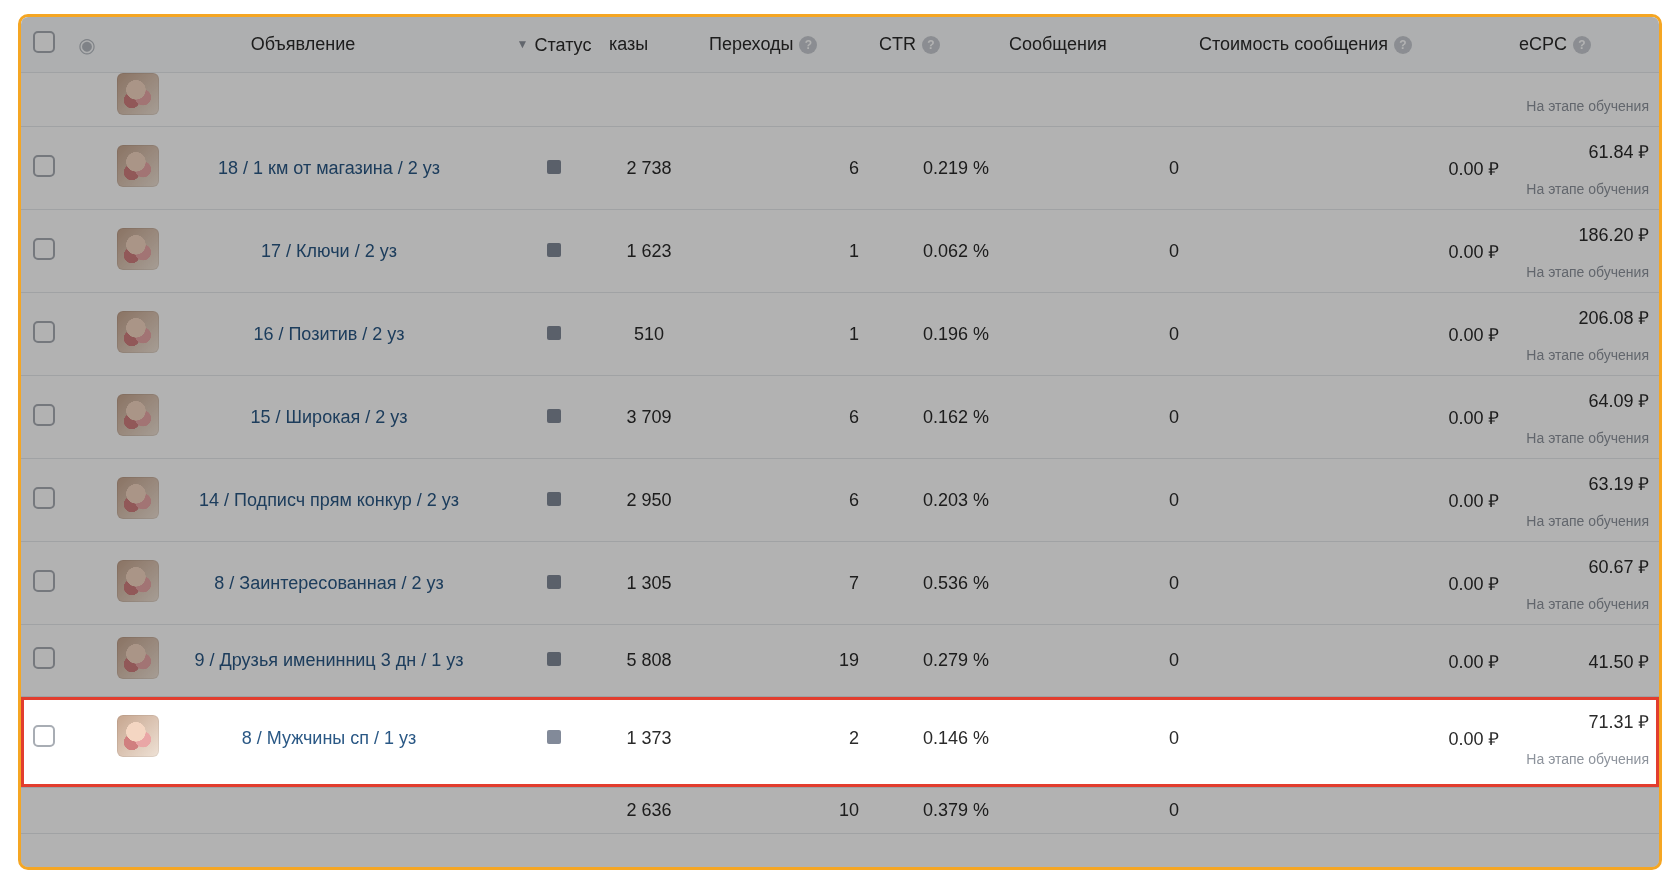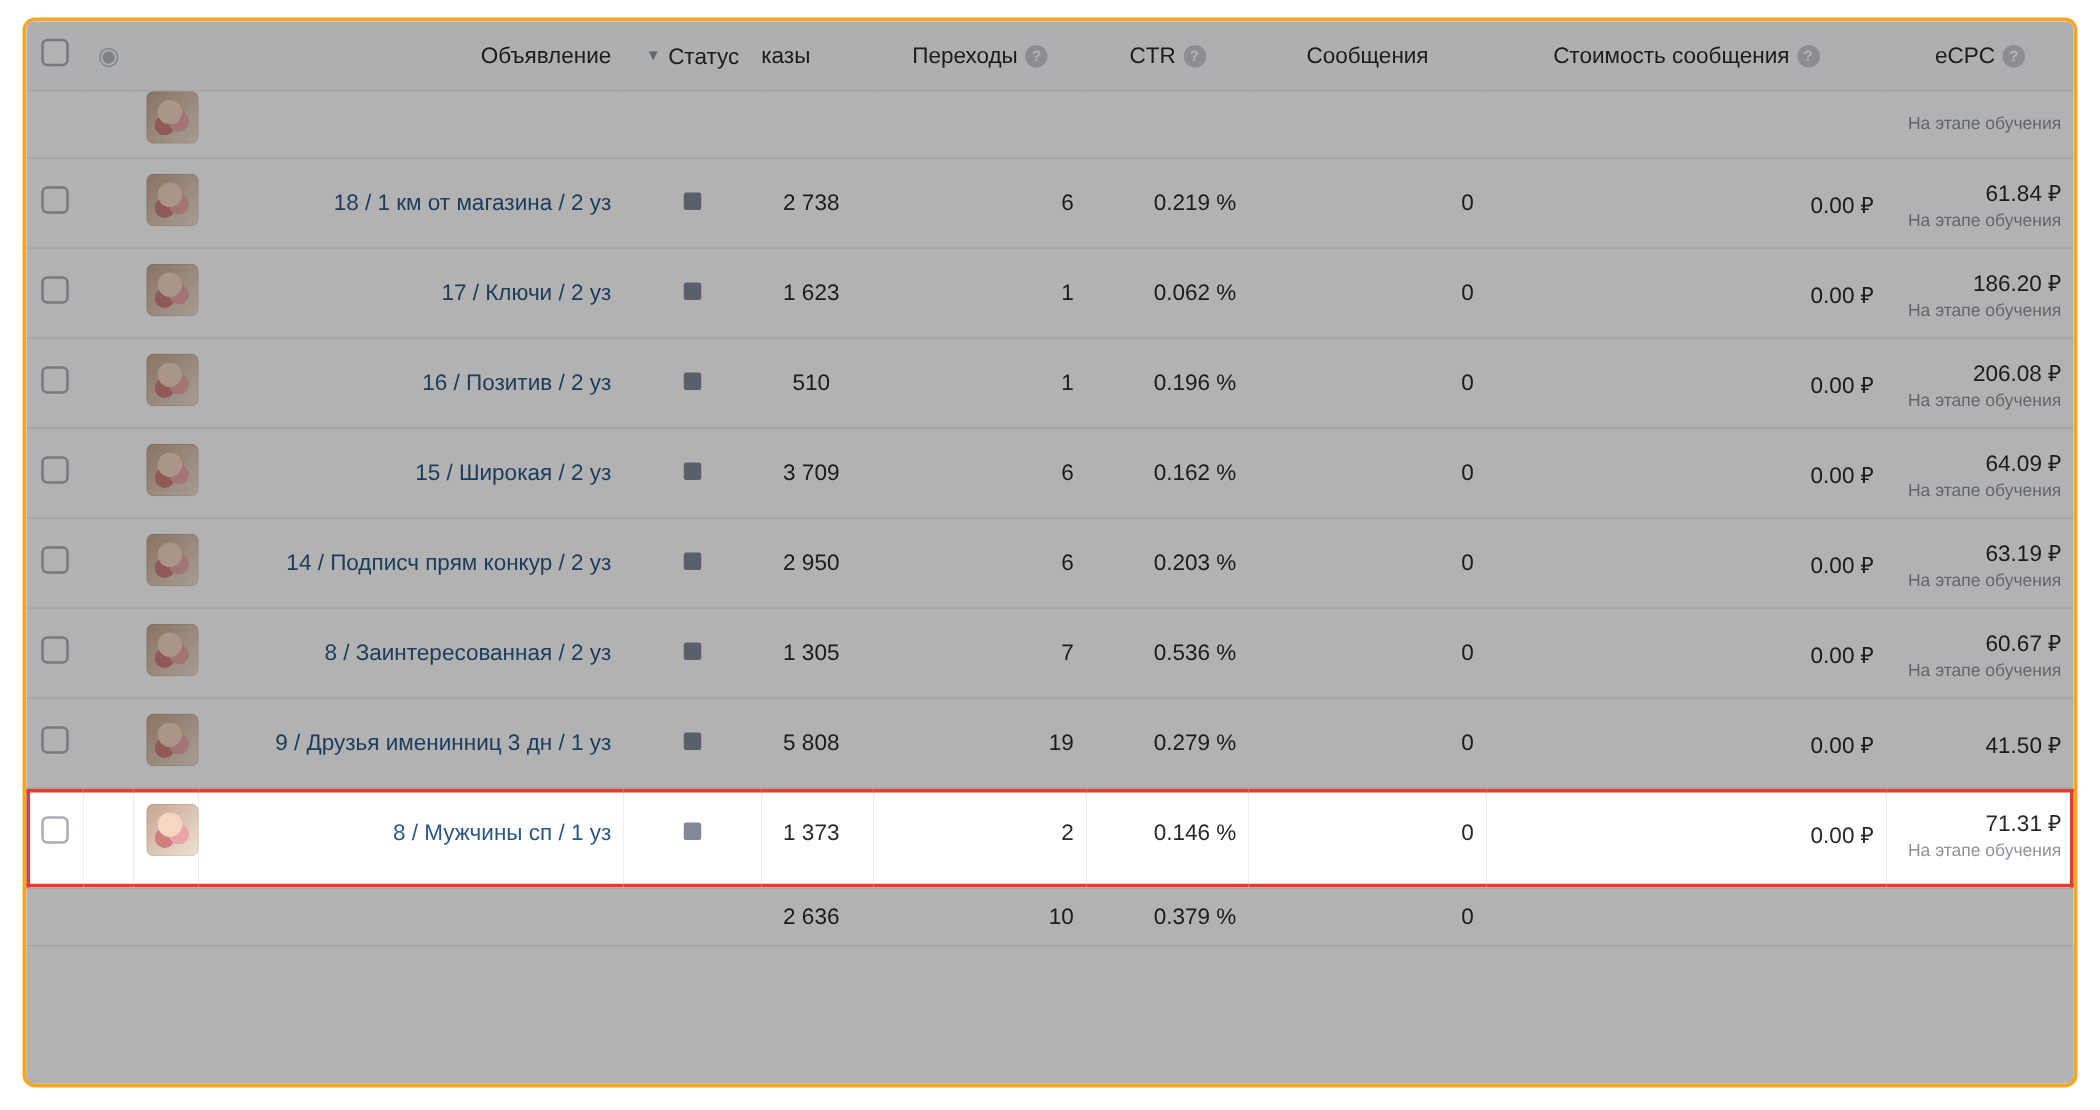--- a/index.html
+++ b/index.html
@@ -7,21 +7,21 @@
   .frame {
     position: absolute; inset: 14px 18px 18px 18px;
     border: 3px solid #f5a623; border-radius: 10px;
     overflow: hidden; background: #fff;
   }
   .dim { position: absolute; inset: 0; background: rgba(0,0,0,0.30); pointer-events: none; z-index: 5; }
 
   .table { width: 100%; border-collapse: collapse; table-layout: fixed; }
   thead th {
     background: #fafbfc; color: #2a2a2a; font-weight: 400; font-size: 18px;
-    padding: 14px 10px; text-align: center; border-bottom: 1px solid #e6e8eb;
+    padding: 14px 10px; text-align: left; border-bottom: 1px solid #e6e8eb;
     white-space: nowrap; overflow: hidden;
   }
   thead th .hdr { display: inline-flex; align-items: center; gap: 6px; }
   tbody td {
     padding: 12px 10px; font-size: 18px; color: #2a2a2a;
     border-bottom: 1px solid #e6e8eb; background: #fff;
     white-space: nowrap; text-align: right;
   }
   tbody tr.partial td { padding-top: 0; padding-bottom: 6px; }
 
@@ -31,21 +31,21 @@
   col.c-thumb { width: 52px; }
   col.c-name  { width: 340px; }
   col.c-stat  { width: 110px; }
   col.c-kazy  { width: 90px; }
   col.c-clicks{ width: 170px; }
   col.c-ctr   { width: 130px; }
   col.c-msg   { width: 190px; }
   col.c-costm { width: 320px; }
   col.c-ecpc  { width: auto; }
 
-  th.left, td.left { text-align: right; }
+  th.left, td.left { text-align: center; }
   th.center, td.center { text-align: center; }
 
   .chk { text-align: center; }
   .checkbox {
     display: inline-block; width: 22px; height: 22px;
     border: 2px solid #a8adb4; border-radius: 5px; background: #fff;
   }
   .eye-ico { color: #b6bbc2; font-size: 20px; }
   .hdr .caret { color: #8d939c; font-size: 12px; display:inline-block; transform: translateY(-1px);}
   .help {
@@ -57,21 +57,21 @@
     width: 42px; height: 42px; border-radius: 6px; display: inline-block;
     background: radial-gradient(circle at 45% 40%, #f4d6c2 0 28%, transparent 29%),
                 radial-gradient(circle at 62% 58%, #e9a6a6 0 22%, transparent 23%),
                 radial-gradient(circle at 35% 65%, #d07f7f 0 20%, transparent 21%),
                 linear-gradient(135deg, #c6a58e, #efe2d6);
     box-shadow: inset 0 0 0 1px rgba(0,0,0,0.06);
   }
   .ad-link { color: #2a5885; }
   .status-sq { display:inline-block; width: 14px; height: 14px; background: #828a99; border-radius: 2px;}
   .rub::after { content: " \20BD"; }
-  .sub { color: #8d939c; font-size: 14px; display: block; margin-top: 2px; }
+  .sub { color: #8d939c; font-size: 14px; display: block; margin-top: 18px; }
 
   
   tr.highlight { position: relative; z-index: 10; }
   tr.highlight td { position: relative; z-index: 10; background: #fff; padding-bottom: 20px; }
   tr.highlight td:first-child { box-shadow: inset 3px 0 0 #e23d2e, inset 0 3px 0 #e23d2e, inset 0 -3px 0 #e23d2e; }
   tr.highlight td:last-child  { box-shadow: inset -3px 0 0 #e23d2e, inset 0 3px 0 #e23d2e, inset 0 -3px 0 #e23d2e; }
   tr.highlight td:not(:first-child):not(:last-child) { box-shadow: inset 0 3px 0 #e23d2e, inset 0 -3px 0 #e23d2e; }
 
   td.name-cell { overflow: hidden; }
   td.kazy { padding-left: 0; text-align: center;}

